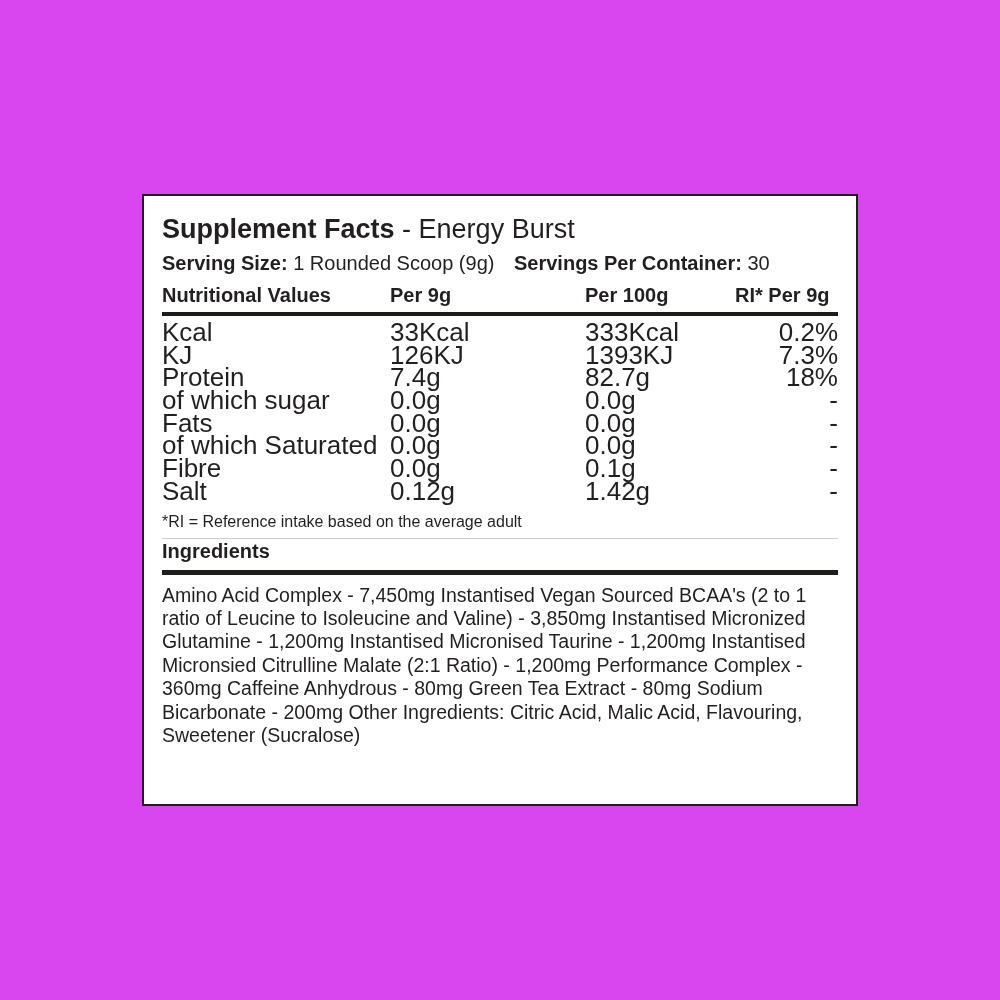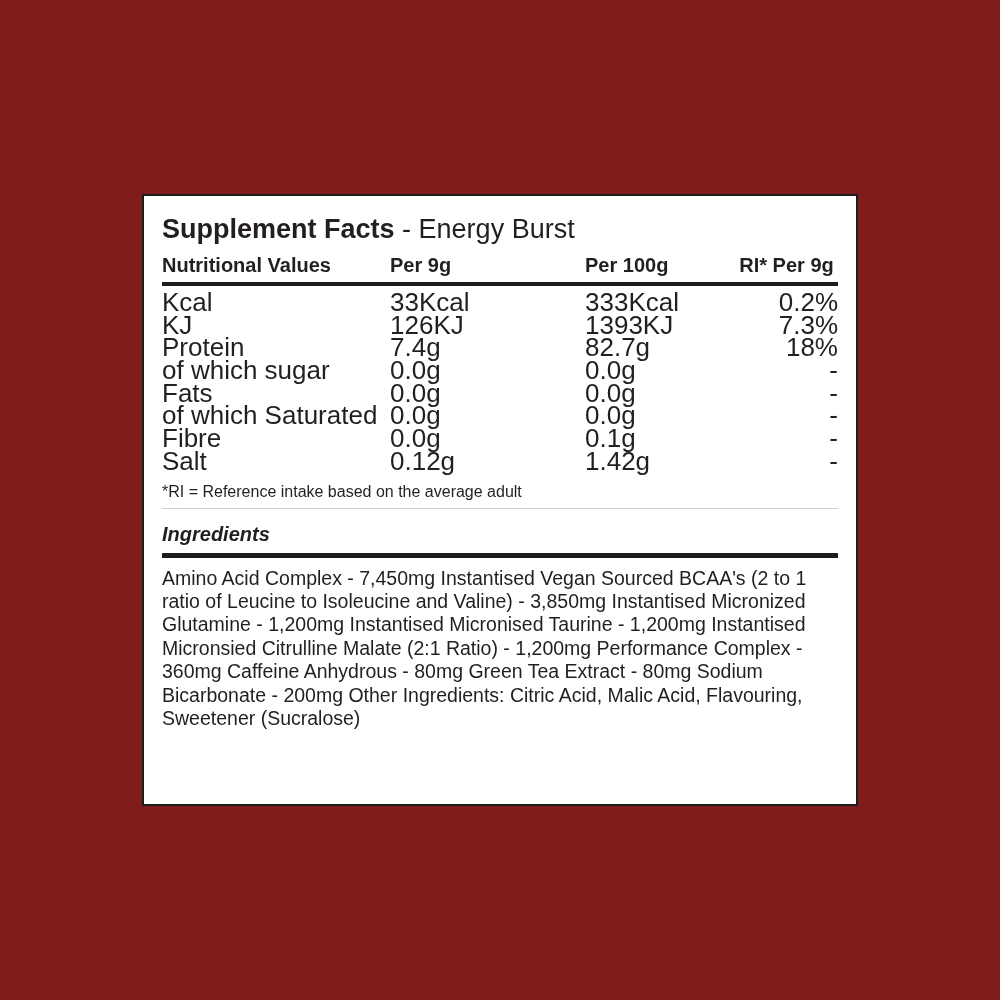--- a/index.html
+++ b/index.html
@@ -8,21 +8,21 @@
     background: #ffffff;
     width: 1000px;
     height: 1000px;
     font-family: "Liberation Sans", sans-serif;
     color: #231f20;
   }
   .page {
     position: relative;
     width: 1000px;
     height: 1000px;
-    background: #7f1d1d;
+    background: #d946ef;
   }
   .label-box {
     position: absolute;
     left: 142px;
     top: 194px;
     width: 716px;
     height: 612px;
     box-sizing: border-box;
     border: 2px solid #1d1d1b;
     background: #ffffff;
@@ -48,21 +48,21 @@
   .grid4 {
     display: grid;
     grid-template-columns: 228px 195px 150px 1fr;
   }
   .thead {
     margin-top: 9px;
     font-size: 20px;
     line-height: 23px;
     font-weight: bold;
   }
-  .thead .c4 { text-align: center; }
+  .thead .c4 { }
   .thick-rule {
     height: 4px;
     background: #1d1d1b;
     margin-top: 5px;
   }
   .tbody {
     margin-top: 5px;
     font-size: 26px;
   }
   .tbody .row {
@@ -76,25 +76,24 @@
     margin-top: 9px;
     font-size: 16px;
     line-height: 19px;
   }
   .thin-rule {
     height: 1px;
     background: #cfcfcf;
     margin-top: 7px;
   }
   .ingredients-heading {
-    margin-top: 14px;
+    margin-top: 1px;
     font-size: 20px;
     line-height: 23px;
     font-weight: bold;
-    font-style: italic;
   }
   .thick-rule2 {
     height: 5px;
     background: #1d1d1b;
     margin-top: 7px;
   }
   .ingredients-text {
     margin-top: 9px;
     font-size: 19.5px;
     line-height: 23.4px;
@@ -105,20 +104,26 @@
 
 <div class="page">
   <div class="label-box">
 
     <div class="title-row">
       <span class="title-main">Supplement Facts</span>
       <span class="title-sep">-</span>
       <span class="title-sub">Energy Burst</span>
     </div>
 
+    <div class="serving-row">
+      <span class="b">Serving Size:</span>
+      <span>1 Rounded Scoop (9g)</span>
+      <span class="b servings-label">Servings Per Container:</span>
+      <span>30</span>
+    </div>
 
     <div class="thead grid4">
       <span class="c1">Nutritional Values</span>
       <span class="c2">Per 9g</span>
       <span class="c3">Per 100g</span>
       <span class="c4">RI* Per 9g</span>
     </div>
 
     <div class="thick-rule"></div>
 

